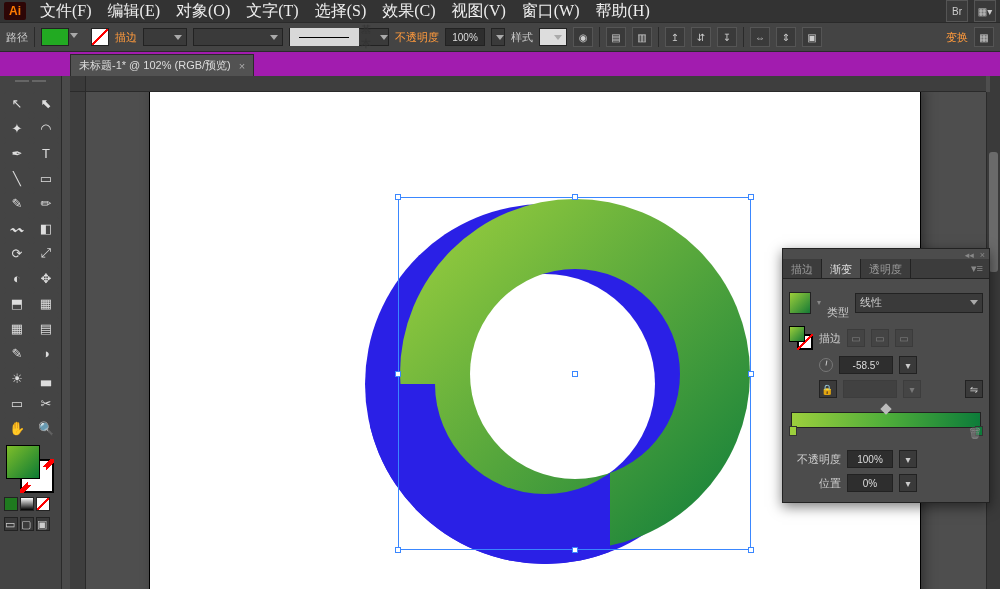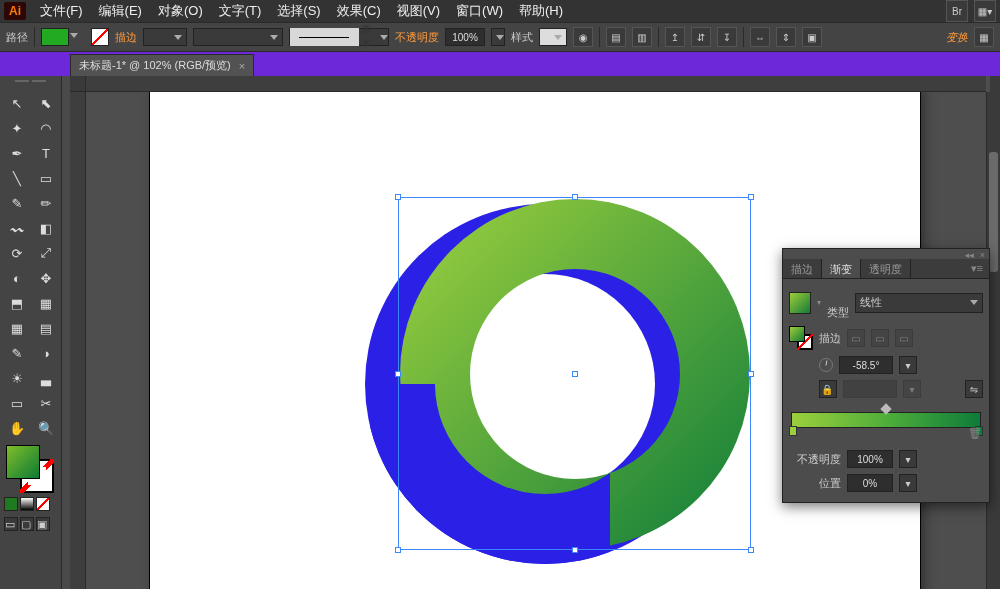--- a/index.html
+++ b/index.html
@@ -1,41 +1,41 @@
 <!DOCTYPE html>
 <html><head>
 <meta charset="utf-8">
 <style>
   * { box-sizing: border-box; margin: 0; padding: 0; user-select: none; }
   body { width: 1000px; height: 589px; background: #4a4a4a; font-family: "Microsoft YaHei", Arial, sans-serif; font-size: 11px; color: #ccc; overflow: hidden; position: relative; }
 
   
   .menubar { height: 22px; background: #333; display: flex; align-items: center; padding: 0 4px; }
   .app-icon { width: 22px; height: 18px; background: #2d0606; color: #ff7b00; font-weight: bold; font-size: 12px; display: flex; align-items: center; justify-content: center; border-radius: 2px; margin-right: 6px; }
-  .menu-item { padding: 0 8px; cursor: default; font-size: 13px; color: #eee; }
+  .menu-item { padding: 0 8px; cursor: default; font-size: 16px; color: #eee; font-family: Liberation Serif, serif; }
   .menubar-right { margin-left: auto; display: flex; gap: 6px; align-items: center; }
   .menubar-btn { width: 22px; height: 22px; background: #3a3a3a; border: 1px solid #555; display:flex; align-items:center; justify-content:center; font-size:10px; }
 
   
   .optionsbar { height: 30px; background: #444; border-top: 1px solid #2a2a2a; border-bottom: 1px solid #2a2a2a; display: flex; align-items: center; padding: 0 6px; gap: 6px; font-size: 11px; }
   .opt-label { color: #ccc; }
   .opt-label.orange { color: #ff9a3c; }
   .swatch { width: 28px; height: 18px; background: #22aa22; border: 1px solid #222; position: relative; }
   .swatch .arrow { position: absolute; right: -10px; top: 4px; width:0;height:0;border-left:4px solid transparent;border-right:4px solid transparent;border-top:5px solid #aaa;}
   .small-swatch { width: 18px; height:18px; border:1px solid #222; background: linear-gradient(135deg,#fff 45%,#f00 45%,#f00 55%,#fff 55%); }
   .dropdown { height: 18px; background: #3a3a3a; border: 1px solid #222; display: flex; align-items: center; padding: 0 4px; position: relative; min-width: 40px; }
   .dropdown .dd-arrow { margin-left: auto; width:0;height:0;border-left:4px solid transparent;border-right:4px solid transparent;border-top:5px solid #aaa;}
   .stroke-prev { width:70px; height:18px; background:#d8d8d8; border:1px solid #222; display:flex; align-items:center; justify-content:center;}
   .stroke-line { width:50px; height:1px; background:#000; }
   .opacity-field { width:40px; height:18px; background:#2e2e2e; border:1px solid #222; color:#ddd; display:flex;align-items:center;justify-content:center; font-size:10px;}
   .optionsbar .icon-btn { width:20px;height:20px; background:#3a3a3a; border:1px solid #555; display:flex;align-items:center;justify-content:center; font-size:10px;}
   .sep { width:1px; height:20px; background:#2a2a2a; }
 
   
-  .tabbar { height: 24px; background: #6d28d9; display:flex; align-items:flex-end; padding-left: 70px; }
+  .tabbar { height: 24px; background: #a21caf; display:flex; align-items:flex-end; padding-left: 70px; }
   .doc-tab { background:#525252; border:1px solid #2a2a2a; border-bottom:none; height:22px; display:flex; align-items:center; padding:0 8px; font-size:11px; color:#ddd; gap:8px;}
   .doc-tab .close { font-size:11px; color:#aaa; }
 
   
   .main { position: absolute; top: 76px; left: 70px; right: 0; bottom: 0; background: #4e4e4e; }
   .ruler-corner { position:absolute; top:0; left:0; width:16px; height:16px; background:#3a3a3a; border-right:1px solid #2a2a2a; border-bottom:1px solid #2a2a2a; }
   .ruler-h { position:absolute; top:0; left:16px; right:14px; height:16px; background:#3e3e3e; border-bottom:1px solid #2a2a2a; }
   .ruler-v { position:absolute; top:16px; left:0; width:16px; bottom:0; background:#3e3e3e; border-right:1px solid #2a2a2a; }
   .canvas-wrap { position:absolute; top:16px; left:16px; right:14px; bottom:0; background:#4e4e4e; overflow:hidden;}
   .artboard { position:absolute; top:-8px; left:64px; width:770px; height:540px; background:#fff; box-shadow: 0 0 0 1px #000, 4px 4px 12px rgba(0,0,0,.4); }
@@ -149,21 +149,21 @@
   <div class="icon-btn">▤</div>
   <div class="icon-btn">▥</div>
   <div class="sep"></div>
   <div class="icon-btn">↥</div>
   <div class="icon-btn">⇵</div>
   <div class="icon-btn">↧</div>
   <div class="sep"></div>
   <div class="icon-btn">⇔</div>
   <div class="icon-btn">⇕</div>
   <div class="icon-btn">▣</div>
-  <span class="opt-label orange" style="margin-left:auto;font-style:italic;">变换</span>
+  <span class="opt-label orange" style="margin-left:auto;">变换</span>
   <div class="icon-btn">▦</div>
 </div>
 
 <div class="tabbar">
   <div class="doc-tab">
     <span>未标题-1* @ 102% (RGB/预览)</span>
     <span class="close">×</span>
   </div>
 </div>
 

